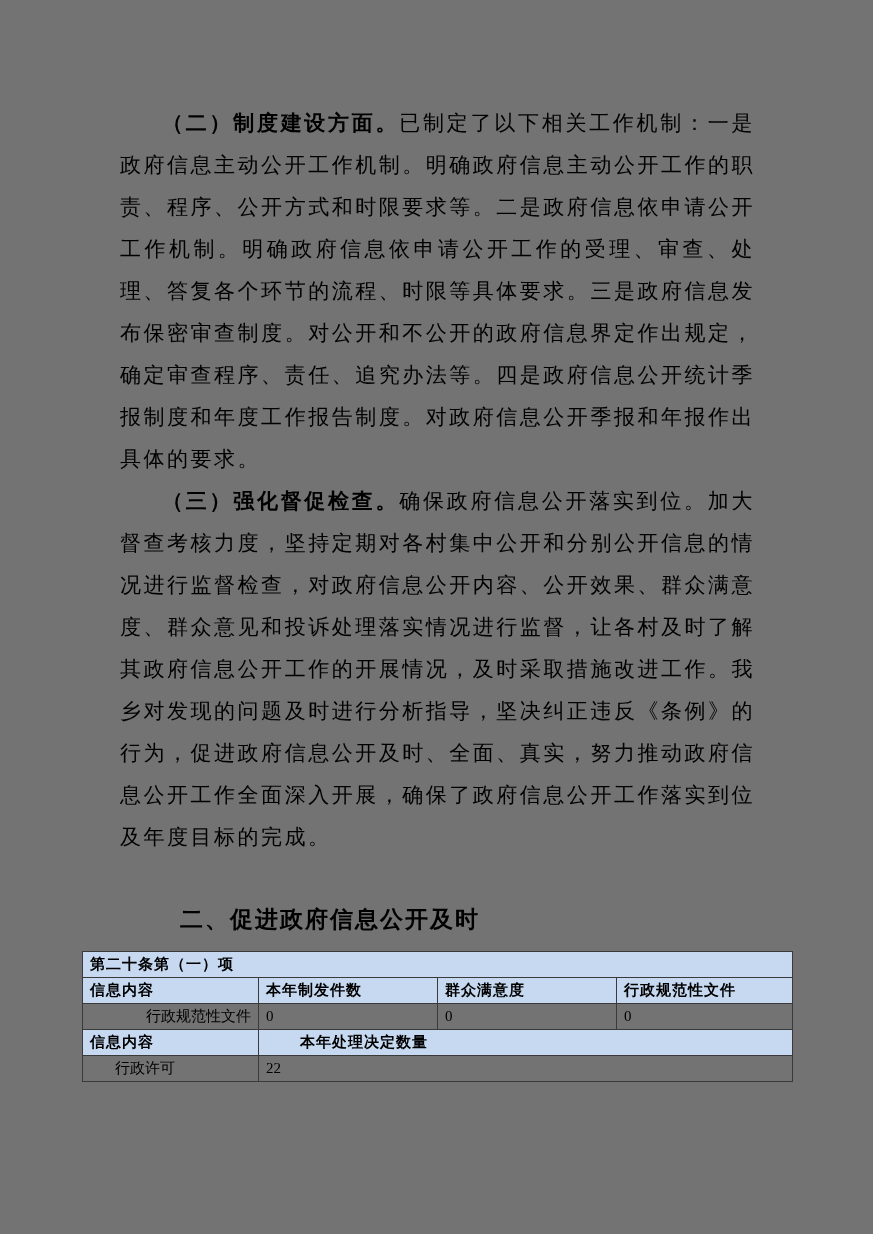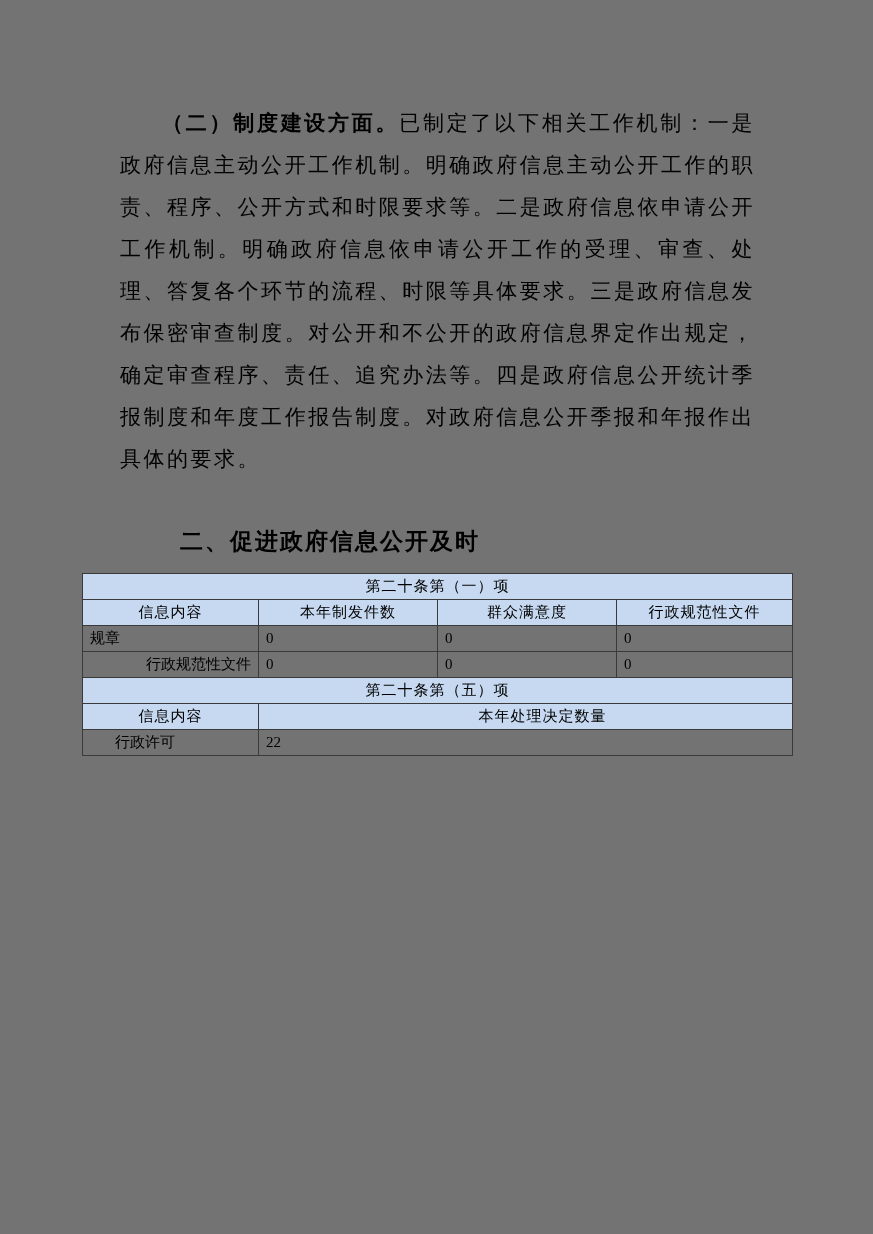--- a/index.html
+++ b/index.html
@@ -42,40 +42,41 @@
     }
     table.info-table td {
       border: 1px solid #3a3a3a;
       padding: 2px 7px;
       height: 26px;
       vertical-align: middle;
       overflow: hidden;
       white-space: nowrap;
     }
     td.blue {
-      text-align: center;
-      font-weight: normal;
+      text-align: left;
+      font-weight: bold;
       letter-spacing: 1px;
     }
     td.data {
       text-align: left;
       font-weight: normal;
     }
     col.c1 { width: 176px; }
     col.c2 { width: 179px; }
     col.c3 { width: 179px; }
     col.c4 { width: 176px; }
   </style>
 </head>
 <body>
 
 <div class="page">
 
   <p class="para"><b class="lead">（二）制度建设方面。</b><span>已制定了以下相关工作机制：一是政府信息主动公开工作机制。明确政府信息主动公开工作的职责、程序、公开方式和时限要求等。二是政府信息依申请公开工作机制。明确政府信息依申请公开工作的受理、审查、处理、答复各个环节的流程、时限等具体要求。三是政府信息发布保密审查制度。对公开和不公开的政府信息界定作出规定，确定审查程序、责任、追究办法等。四是政府信息公开统计季报制度和年度工作报告制度。对政府信息公开季报和年报作出具体的要求。</span></p>
 
+  <p class="para"><b class="lead">（三）强化督促检查。</b><span>确保政府信息公开落实到位。加大督查考核力度，坚持定期对各村集中公开和分别公开信息的情况进行监督检查，对政府信息公开内容、公开效果、群众满意度、群众意见和投诉处理落实情况进行监督，让各村及时了解其政府信息公开工作的开展情况，及时采取措施改进工作。我乡对发现的问题及时进行分析指导，坚决纠正违反《条例》的行为，促进政府信息公开及时、全面、真实，努力推动政府信息公开工作全面深入开展，确保了政府信息公开工作落实到位及年度目标的完成。</span></p>
 
   <div class="heading">二、促进政府信息公开及时</div>
 
   <table class="info-table">
     <colgroup>
       <col class="c1">
         <col class="c2">
         <col class="c3">
         <col class="c4">
     </colgroup>
@@ -83,33 +84,24 @@
       <tr>
         <td colspan="4" class="blue" style="background-color: rgb(198, 217, 241); border-color: rgb(58, 58, 58);">第二十条第（一）项</td>
       </tr>
       <tr>
         <td class="blue" style="background-color: rgb(198, 217, 241); border-color: rgb(58, 58, 58);">信息内容</td>
         <td class="blue" style="background-color: rgb(198, 217, 241); border-color: rgb(58, 58, 58);">本年制发件数</td>
         <td class="blue" style="background-color: rgb(198, 217, 241); border-color: rgb(58, 58, 58);">群众满意度</td>
         <td class="blue" style="background-color: rgb(198, 217, 241); border-color: rgb(58, 58, 58);">行政规范性文件</td>
       </tr>
       <tr>
-        <td class="data" style="border-color: rgb(58, 58, 58);">规章</td>
-        <td class="data" style="border-color: rgb(58, 58, 58);">0</td>
-        <td class="data" style="border-color: rgb(58, 58, 58);">0</td>
-        <td class="data" style="border-color: rgb(58, 58, 58);">0</td>
-      </tr>
-      <tr>
         <td class="data" style="border-color: rgb(58, 58, 58); text-align: right;">行政规范性文件</td>
         <td class="data" style="border-color: rgb(58, 58, 58);">0</td>
         <td class="data" style="border-color: rgb(58, 58, 58);">0</td>
         <td class="data" style="border-color: rgb(58, 58, 58);">0</td>
-      </tr>
-      <tr>
-        <td colspan="4" class="blue" style="background-color: rgb(198, 217, 241); border-color: rgb(58, 58, 58);">第二十条第（五）项</td>
       </tr>
       <tr>
         <td class="blue" style="background-color: rgb(198, 217, 241); border-color: rgb(58, 58, 58);">信息内容</td>
         <td colspan="3" class="blue" style="background-color: rgb(198, 217, 241); border-color: rgb(58, 58, 58); padding-left: 41px;">本年处理决定数量</td>
       </tr>
       <tr>
         <td class="data" style="border-color: rgb(58, 58, 58); padding-left: 32px;">行政许可</td>
         <td colspan="3" class="data" style="border-color: rgb(58, 58, 58);">22</td>
       </tr>
     </tbody>

